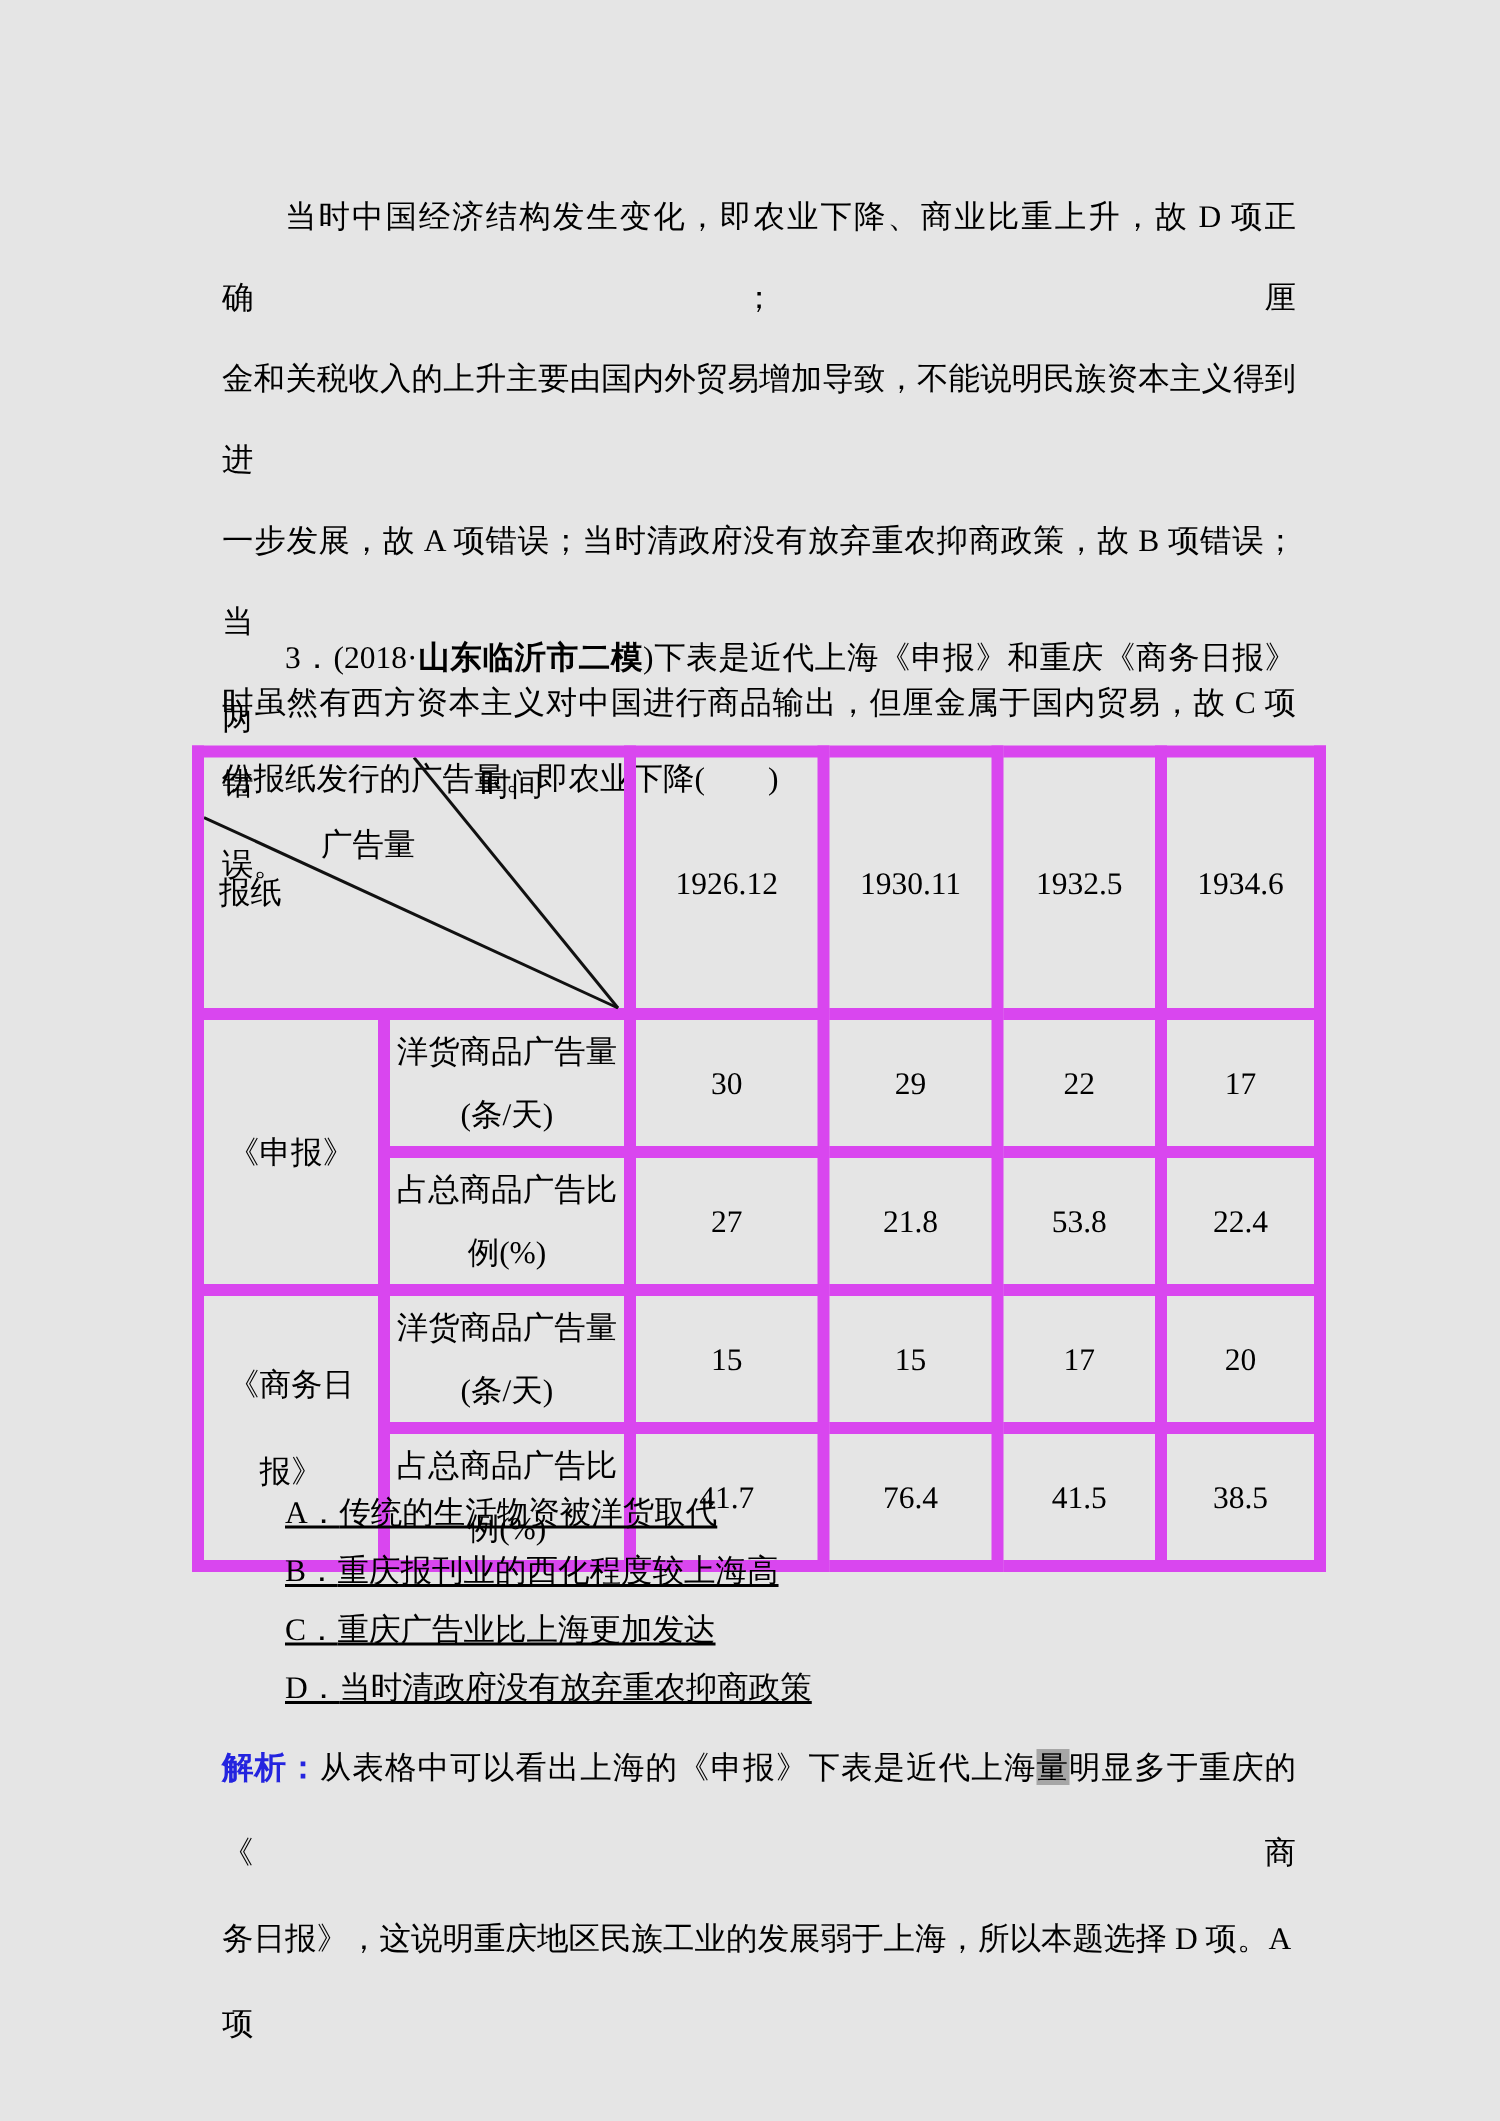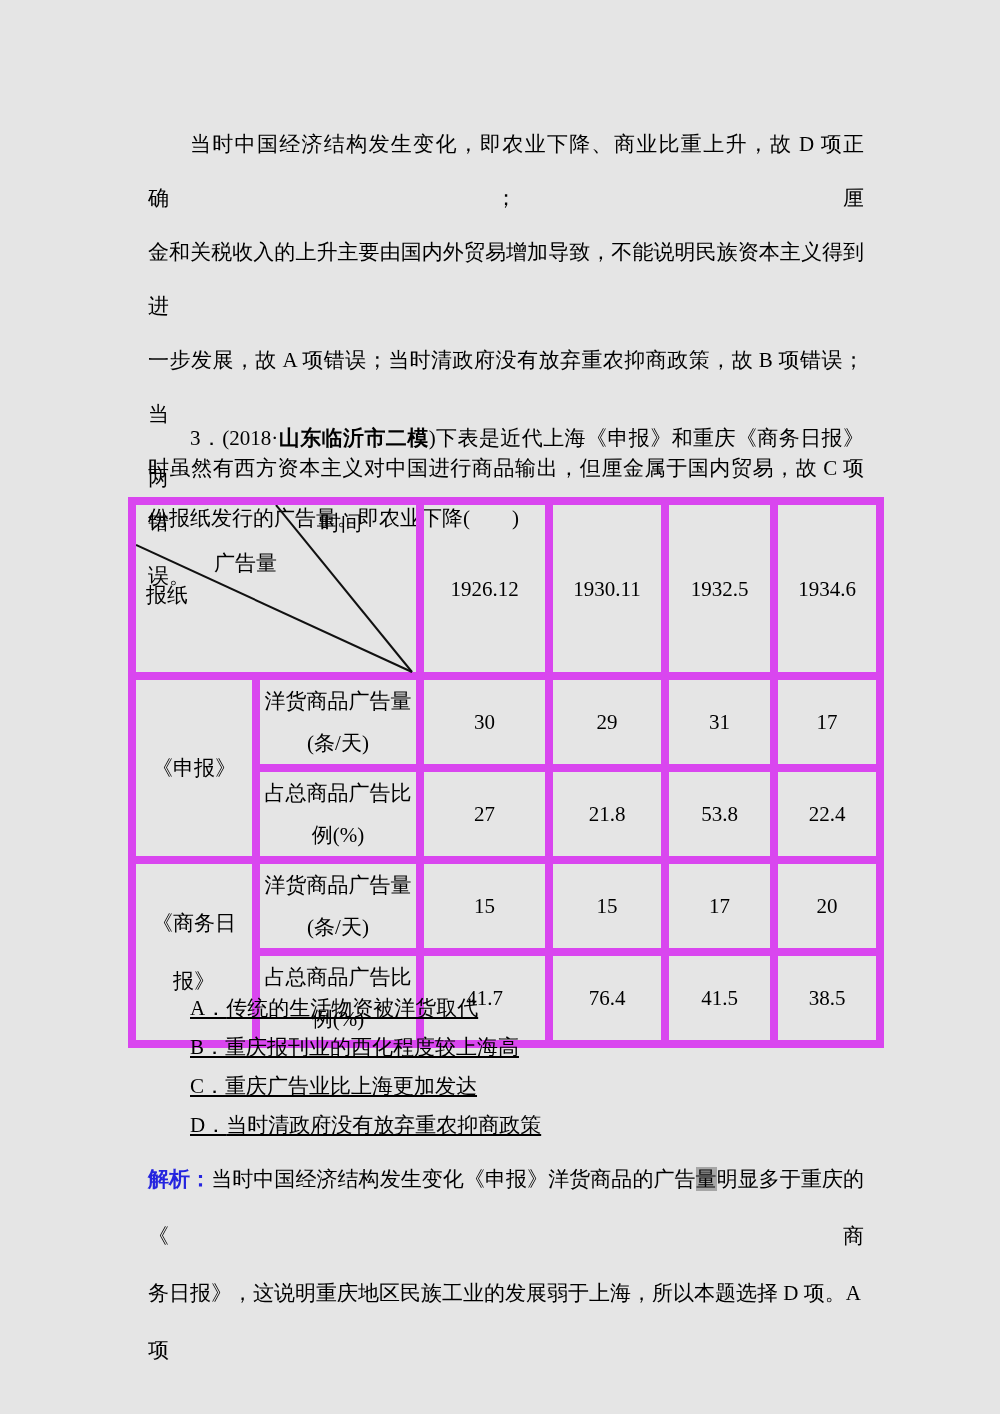--- a/index.html
+++ b/index.html
@@ -82,21 +82,21 @@
         <td class="val">1926.12</td>
         <td class="val">1930.11</td>
         <td class="val">1932.5</td>
         <td class="val">1934.6</td>
       </tr>
       <tr style="height:80px">
         <td class="paper" rowspan="2">《申报》</td>
         <td class="metric">洋货商品广告量(条/天)</td>
         <td class="val">30</td>
         <td class="val">29</td>
-        <td class="val">31</td>
+        <td class="val">22</td>
         <td class="val">17</td>
       </tr>
       <tr style="height:83px">
         <td class="metric">占总商品广告比例(%)</td>
         <td class="val">27</td>
         <td class="val">21.8</td>
         <td class="val">53.8</td>
         <td class="val">22.4</td>
       </tr>
       <tr style="height:76px">
@@ -118,17 +118,17 @@
   </table>
 
   <div id="options" class="textblock">
     <div><span>A．</span><span>传统的生活物资被洋货取代</span></div>
     <div><span>B．</span><span>重庆报刊业的西化程度较上海高</span></div>
     <div><span>C．</span><span>重庆广告业比上海更加发达</span></div>
     <div><span>D．</span><span>当时清政府没有放弃重农抑商政策</span></div>
   </div>
 
   <div id="analysis" class="textblock">
-    <div class="line"><span class="blue-label">解析：</span><span>当时中国经济结构发生变化《申报》洋货商品的广告</span><span class="hl">量</span><span>明显多于重庆的《商</span></div>
+    <div class="line"><span class="blue-label">解析：</span><span>从表格中可以看出上海的《申报》下表是近代上海</span><span class="hl">量</span><span>明显多于重庆的《商</span></div>
     <div class="line lastline">务日报》，这说明重庆地区民族工业的发展弱于上海，所以本题选择 D 项。A 项</div>
   </div>
 
 </div>
 
 </body></html>

